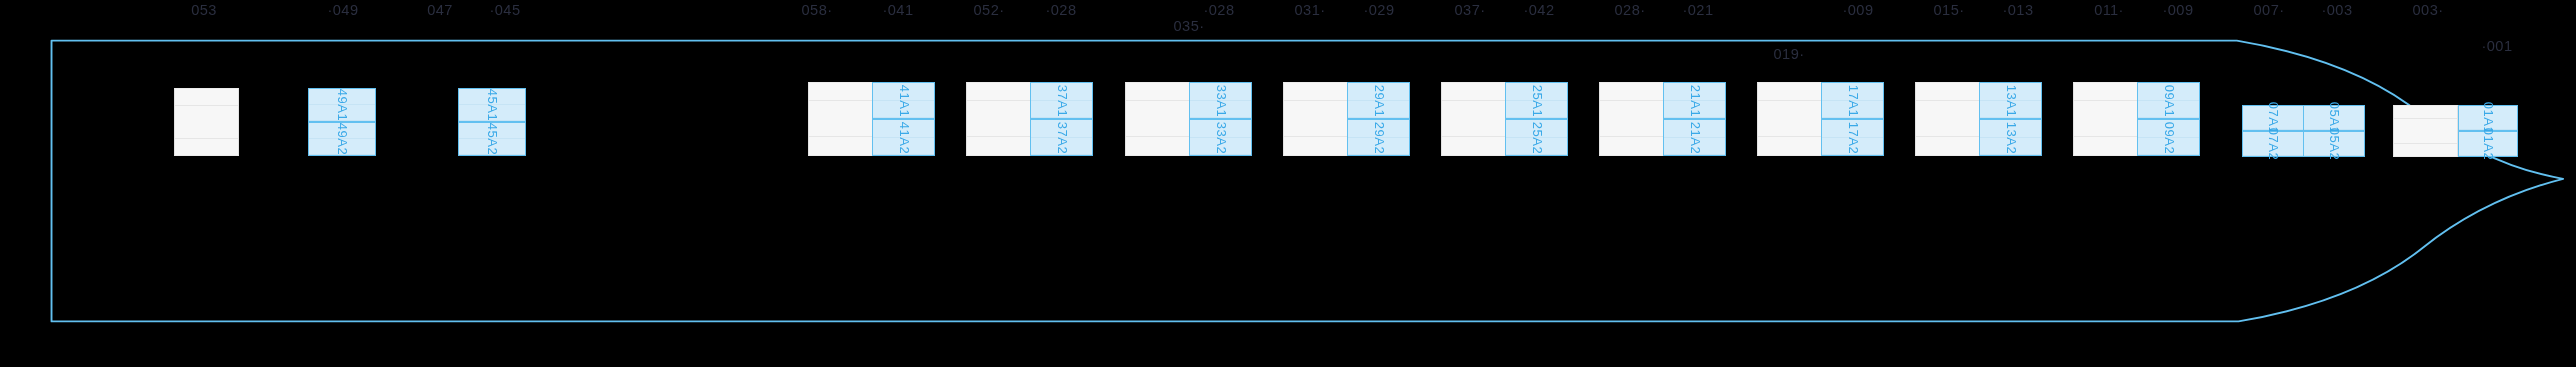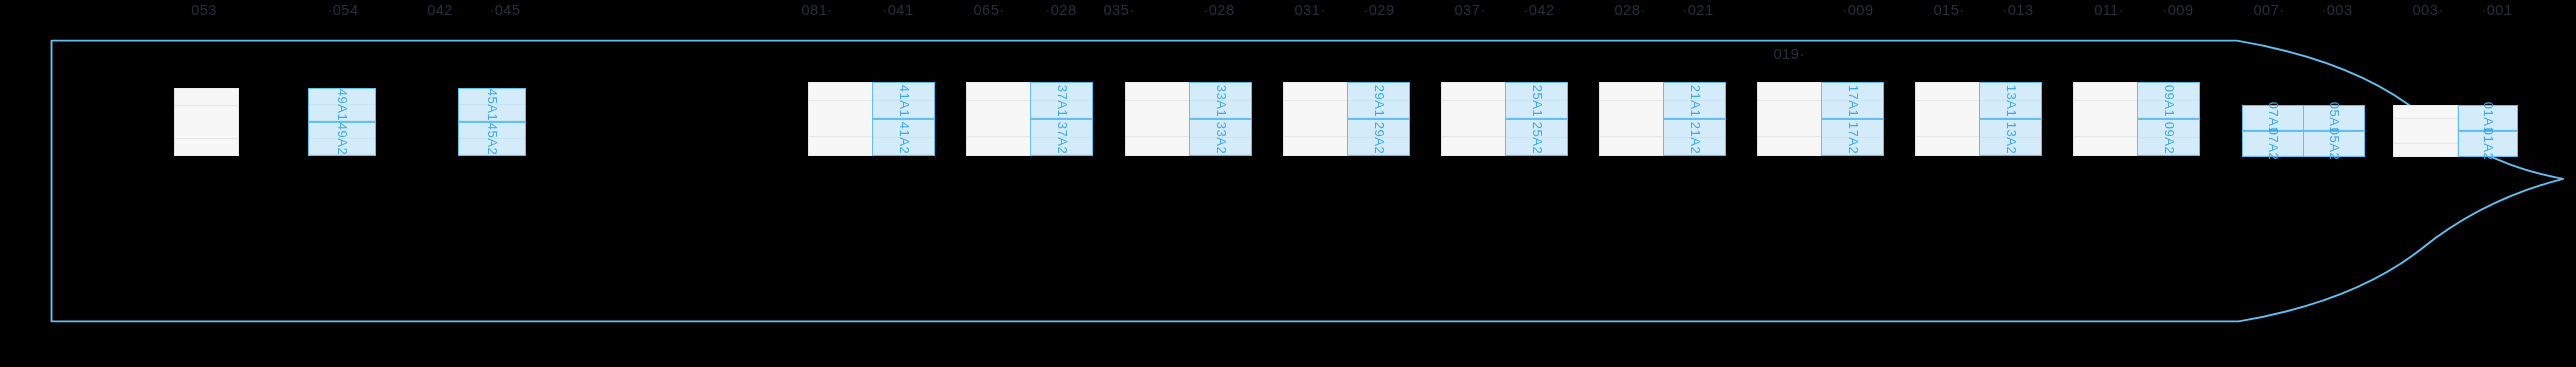--- a/index.html
+++ b/index.html
@@ -56,45 +56,45 @@
     font-family:"Liberation Sans","DejaVu Sans",sans-serif;
   }
 </style>
 </head>
 <body>
 
 <div id="stage">
 
   <div class="ruler">
       <div class="bay-label" style="left: 204px;">053</div>
-      <div class="bay-label" style="left: 343px;">·054</div>
-      <div class="bay-label" style="left: 440px;">042</div>
+      <div class="bay-label" style="left: 343px;">·049</div>
+      <div class="bay-label" style="left: 440px;">047</div>
       <div class="bay-label" style="left: 505px;">·045</div>
-      <div class="bay-label" style="left: 817px;">081·</div>
+      <div class="bay-label" style="left: 817px;">058·</div>
       <div class="bay-label" style="left: 898px;">·041</div>
-      <div class="bay-label" style="left: 989px;">065·</div>
+      <div class="bay-label" style="left: 989px;">052·</div>
       <div class="bay-label" style="left: 1061px;">·028</div>
-      <div class="bay-label" style="left: 1119px;">035·</div>
+      <div class="bay-label" style="left: 1189px; margin-top: 16px;">035·</div>
       <div class="bay-label" style="left: 1219px;">·028</div>
       <div class="bay-label" style="left: 1310px;">031·</div>
       <div class="bay-label" style="left: 1379px;">·029</div>
       <div class="bay-label" style="left: 1470px;">037·</div>
       <div class="bay-label" style="left: 1539px;">·042</div>
       <div class="bay-label" style="left: 1630px;">028·</div>
       <div class="bay-label" style="left: 1698px;">·021</div>
       <div class="bay-label" style="left: 1789px; margin-top: 44px;">019·</div>
       <div class="bay-label" style="left: 1858px;">·009</div>
       <div class="bay-label" style="left: 1949px;">015·</div>
       <div class="bay-label" style="left: 2018px;">·013</div>
       <div class="bay-label" style="left: 2109px;">011·</div>
       <div class="bay-label" style="left: 2178px;">·009</div>
       <div class="bay-label" style="left: 2269px;">007·</div>
       <div class="bay-label" style="left: 2337px;">·003</div>
       <div class="bay-label" style="left: 2428px;">003·</div>
-      <div class="bay-label" style="left: 2497px;">·001</div>
+      <div class="bay-label" style="left: 2497px; margin-top: 36px;">·001</div>
     </div>
 
   <div class="hull">
     <svg width="2576" height="368" viewBox="0 0 3000 428" fill="none" xmlns="http://www.w3.org/2000/svg">
       <path d="M 60 47 L 2605 47 C 2700 63, 2770 92, 2820 133 C 2880 180, 2940 200, 2985 208 C 2942 219, 2882 240, 2822 288 C 2772 328, 2702 358, 2607 374 L 60 374 Z" stroke="#62c0f0" stroke-width="2.2" fill="none" stroke-linejoin="round"></path>
     </svg>
   </div>
 
   <div id="bay-layer">
       <div class="stack white" style="left: 174px; top: 88px; width: 65px; height: 69px;">

